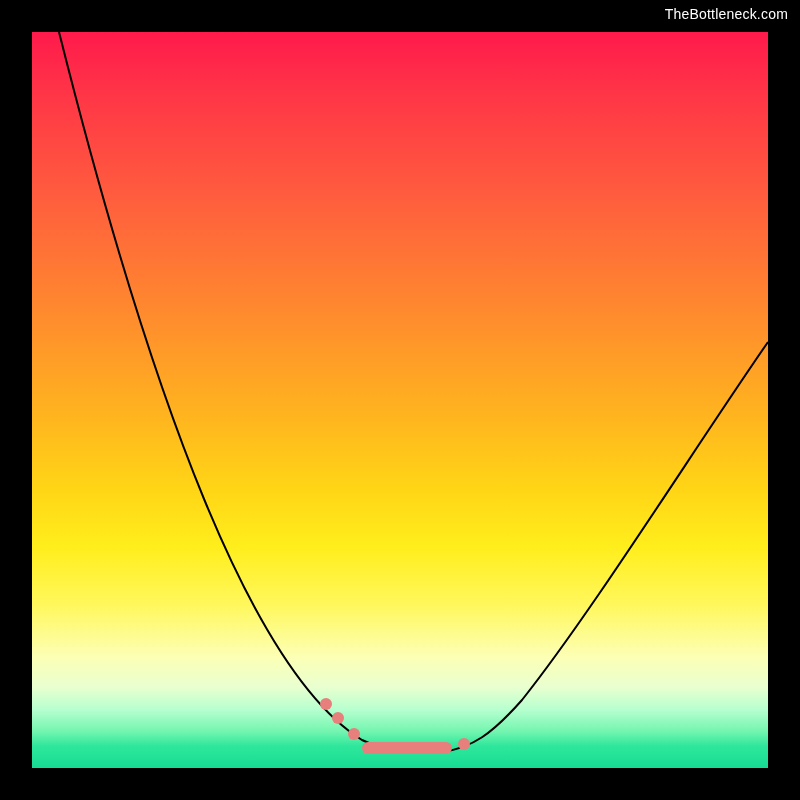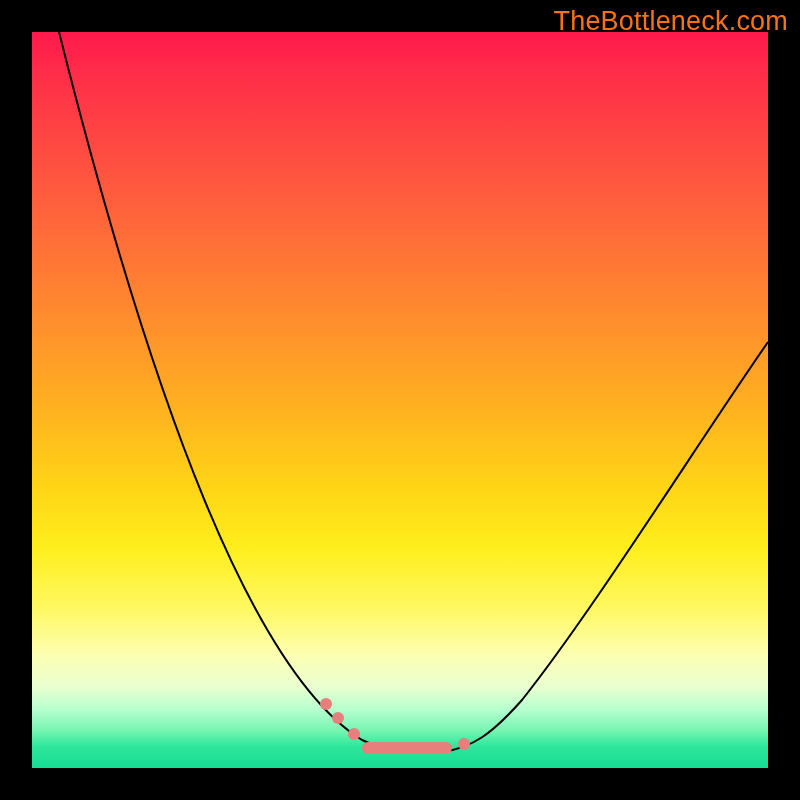--- a/index.html
+++ b/index.html
@@ -41,23 +41,23 @@
       #b8ffcf 92%,
       #74f5b0 95%,
       #2fe79c 97%,
       #15dd93 100%
     );
   }
   .watermark {
     position: absolute;
     top: 6px;
     right: 12px;
-    font-size: 27px;
+    font-size: 14px;
     font-weight: 500;
-    color: #f97316;
+    color: #ffffff;
     letter-spacing: 0.2px;
     user-select: none;
   }
   svg.curve {
     position: absolute;
     left: 0;
     top: 0;
     width: 736px;
     height: 736px;
     overflow: visible;

